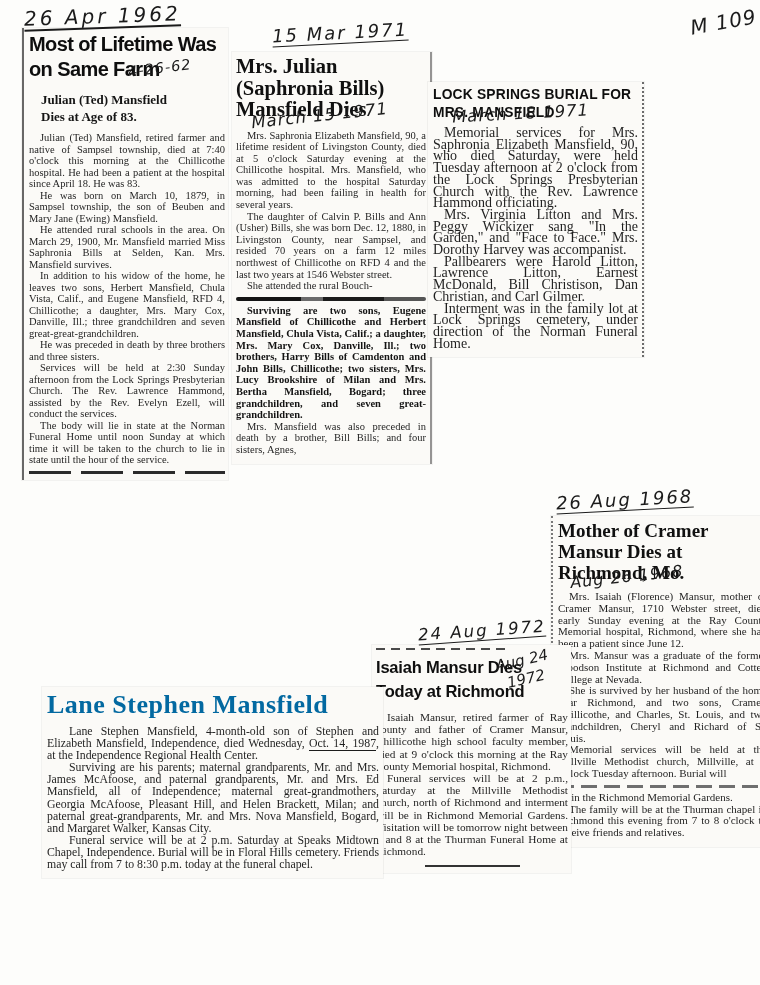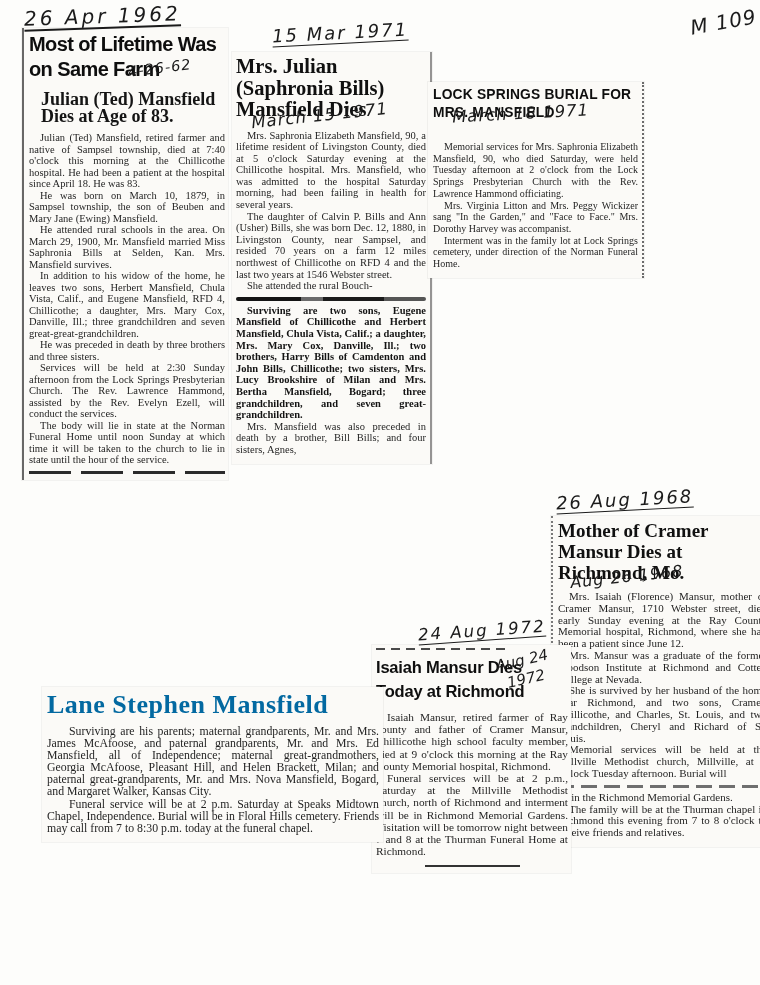--- a/index.html
+++ b/index.html
@@ -6,38 +6,38 @@
   #page{position:relative;width:760px;height:985px;background:#fdfdfb;overflow:hidden;
         font-family:"Liberation Serif",serif;color:#1f1f1f;}
   .clip{position:absolute;background:#fbfaf7;box-shadow:0 0 0 1px rgba(0,0,0,0.045);}
   .clip .body p{margin:0;text-indent:11px;text-align:justify;}
   .clip .body p.no-indent{text-indent:0;}
 
   
   #clip-lifetime{left:22px;top:28px;width:196px;padding:4px 3px 6px 5px;border-left:2px solid rgba(25,25,25,.65);}
   #clip-lifetime .headline{font-family:"Liberation Sans",sans-serif;font-weight:700;
       font-size:20px;line-height:25px;letter-spacing:-0.6px;color:#0e0e0e;}
-  #clip-lifetime .subhead{font-weight:700;font-size:18px;line-height:17px;padding-left:12px;margin-top:9px;color:#151515;}
+  #clip-lifetime .subhead{font-weight:700;font-size:13px;line-height:17px;padding-left:12px;margin-top:9px;color:#151515;}
   #clip-lifetime .body{margin-top:7px;font-size:10.5px;line-height:11.5px;}
   #clip-lifetime .endline{margin-top:5px;height:3px;
       background:repeating-linear-gradient(90deg,#2b2b2b 0 42px,transparent 42px 52px);}
 
   
   #clip-julian{left:232px;top:52px;width:190px;padding:4px 4px 8px 4px;border-right:2px solid rgba(25,25,25,.45);}
   #clip-julian .headline{font-size:20.5px;line-height:21.5px;font-weight:700;color:#101010;}
   #clip-julian .body{margin-top:9px;font-size:10.5px;line-height:11.6px;}
   #clip-julian .seam{margin:5px 0 4px 0;height:4px;border-radius:2px;
       background:linear-gradient(90deg,#141414 0 34%,#6a6a6a 34% 46%,#1b1b1b 46% 78%,#555 78% 100%);}
   #clip-julian .segment-dark p:first-child{font-weight:700;color:#141414;}
 
   
   #clip-lock{left:428px;top:82px;width:205px;padding:4px 4px 8px 5px;border-right:2px dotted #6b6b6b;}
   #clip-lock .headline{font-family:"Liberation Sans",sans-serif;font-weight:700;
       font-size:13.8px;line-height:17.5px;letter-spacing:.2px;color:#0e0e0e;}
-  #clip-lock .body{margin-top:20px;font-size:10px;line-height:11.7px;}
+  #clip-lock .body{margin-top:6px;font-size:14px;line-height:11.7px;}
 
   
   #clip-mother{left:551px;top:516px;width:209px;padding:4px 3px 8px 5px;border-left:2px dotted #787878;}
   #clip-mother .headline{font-size:19px;line-height:21px;font-weight:700;color:#101010;}
   #clip-mother .body{margin-top:8px;font-size:11px;line-height:11.8px;}
   #clip-mother .seam{margin:5px 0 4px 0;height:3px;
       background:repeating-linear-gradient(90deg,#6f6f6f 0 16px,transparent 16px 23px);}
 
   
   #clip-isaiah{left:372px;top:645px;width:192px;padding:3px 3px 6px 4px;}
@@ -117,20 +117,21 @@
         <p>Mrs. Mansfield was also preceded in death by a brother, Bill Bills; and four sisters, Agnes,</p>
       </div>
     </div>
   </div>
 
   <div class="clip" id="clip-lock">
     <div class="headline">LOCK SPRINGS BURIAL FOR MRS. MANSFIELD</div>
     <div class="body">
       <p>Memorial services for Mrs. Saphronia Elizabeth Mansfield, 90, who died Saturday, were held Tuesday afternoon at 2 o'clock from the Lock Springs Presbyterian Church with the Rev. Lawrence Hammond officiating.</p>
       <p>Mrs. Virginia Litton and Mrs. Peggy Wickizer sang "In the Garden," and "Face to Face." Mrs. Dorothy Harvey was accompanist.</p>
+      <p>Pallbearers were Harold Litton, Lawrence Litton, Earnest McDonald, Bill Christison, Dan Christian, and Carl Gilmer.</p>
       <p>Interment was in the family lot at Lock Springs cemetery, under direction of the Norman Funeral Home.</p>
     </div>
   </div>
 
   <div class="clip" id="clip-mother">
     <div class="headline">Mother of Cramer Mansur Dies at Richmond, Mo.</div>
     <div class="body">
       <p>Mrs. Isaiah (Florence) Mansur, mother of Cramer Mansur, 1710 Webster street, died early Sunday evening at the Ray County Memorial hospital, Richmond, where she had been a patient since June 12.</p>
       <p>Mrs. Mansur was a graduate of the former Woodson Institute at Richmond and Cottey College at Nevada.</p>
       <p>She is survived by her husband of the home near Richmond, and two sons, Cramer, Chillicothe, and Charles, St. Louis, and two grandchildren, Cheryl and Richard of St. Louis.</p>
@@ -147,18 +148,19 @@
     <div class="body">
       <p>Isaiah Mansur, retired farmer of Ray county and father of Cramer Mansur, Chillicothe high school faculty member, died at 9 o'clock this morning at the Ray County Memorial hospital, Richmond.</p>
       <p>Funeral services will be at 2 p.m., Saturday at the Millville Methodist church, north of Richmond and interment will be in Richmond Memorial Gardens. Visitation will be tomorrow night between 7 and 8 at the Thurman Funeral Home at Richmond.</p>
     </div>
     <div class="endline"></div>
   </div>
 
   <div class="clip" id="clip-lane">
     <div class="headline">Lane Stephen Mansfield</div>
     <div class="body">
+      <p><span>Lane Stephen Mansfield, 4-month-old son of Stephen and Elizabeth Mansfield, Independence, died Wednesday, </span><span class="u">Oct. 14, 1987</span><span>, at the Independence Regional Health Center.</span></p>
       <p>Surviving are his parents; maternal grandparents, Mr. and Mrs. James McAfoose, and paternal grandparents, Mr. and Mrs. Ed Mansfield, all of Independence; maternal great-grandmothers, Georgia McAfoose, Pleasant Hill, and Helen Brackett, Milan; and paternal great-grandparents, Mr. and Mrs. Nova Mansfield, Bogard, and Margaret Walker, Kansas City.</p>
       <p>Funeral service will be at 2 p.m. Saturday at Speaks Midtown Chapel, Independence. Burial will be in Floral Hills cemetery. Friends may call from 7 to 8:30 p.m. today at the funeral chapel.</p>
     </div>
   </div>
 
 </div>
 
 </body></html>

